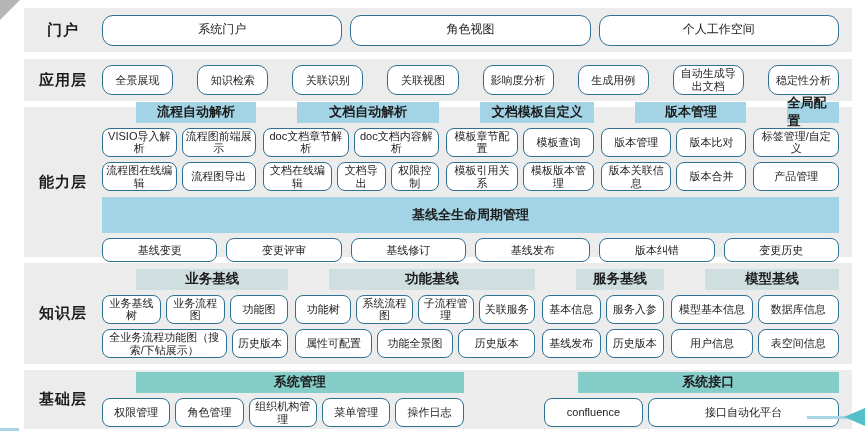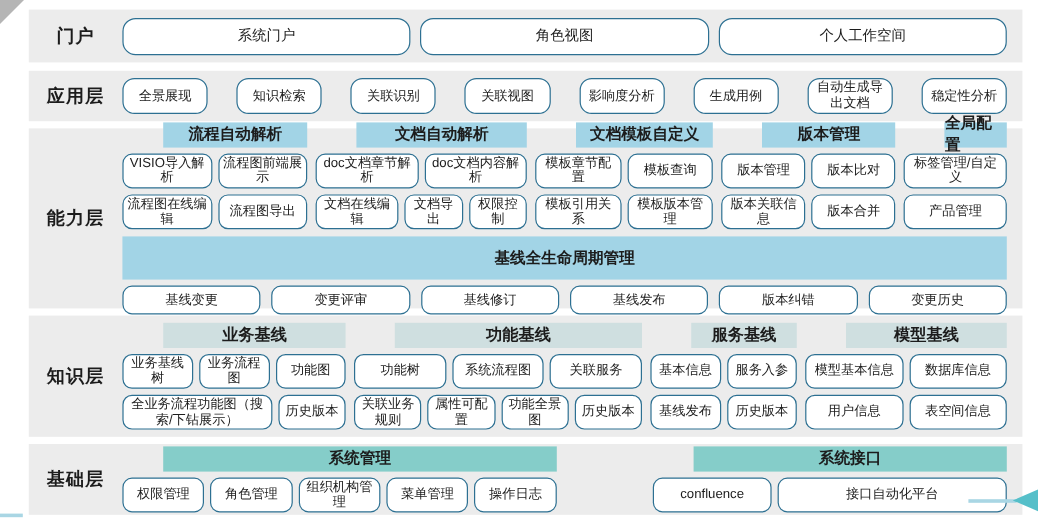--- a/index.html
+++ b/index.html
@@ -220,24 +220,24 @@
               <div class="btn-row">
                 <div class="btn" style="flex: 2.4 1 0px;">全业务流程功能图（搜索/下钻展示）</div>
                 <div class="btn">历史版本</div>
               </div>
             </div>
             <div class="group" style="flex: 247 1 0px;">
               <div class="group-header hc-gray">功能基线</div>
               <div class="btn-row">
                 <div class="btn">功能树</div>
                 <div class="btn">系统流程图</div>
+                <div class="btn">子流程管理</div>
                 <div class="btn">关联服务</div>
               </div>
               <div class="btn-row">
-                <div class="btn">关联业务规则</div>
                 <div class="btn">属性可配置</div>
                 <div class="btn">功能全景图</div>
                 <div class="btn">历史版本</div>
               </div>
             </div>
             <div class="group" style="flex: 126 1 0px;">
               <div class="group-header hc-gray">服务基线</div>
               <div class="btn-row">
                 <div class="btn">基本信息</div>
                 <div class="btn">服务入参</div>

